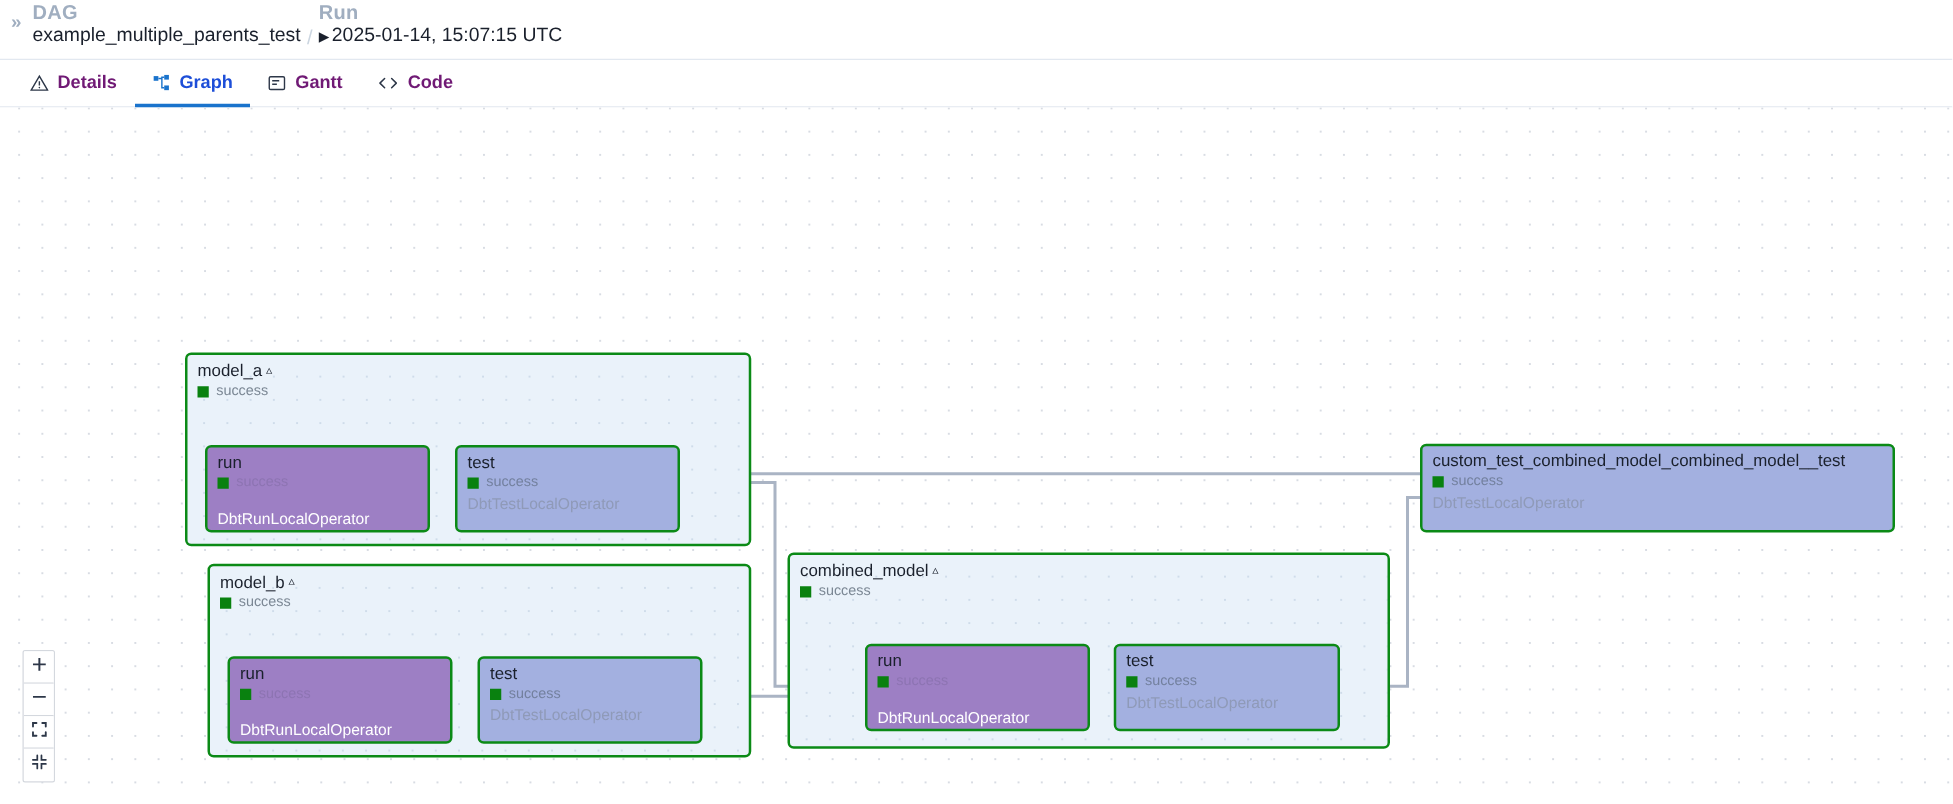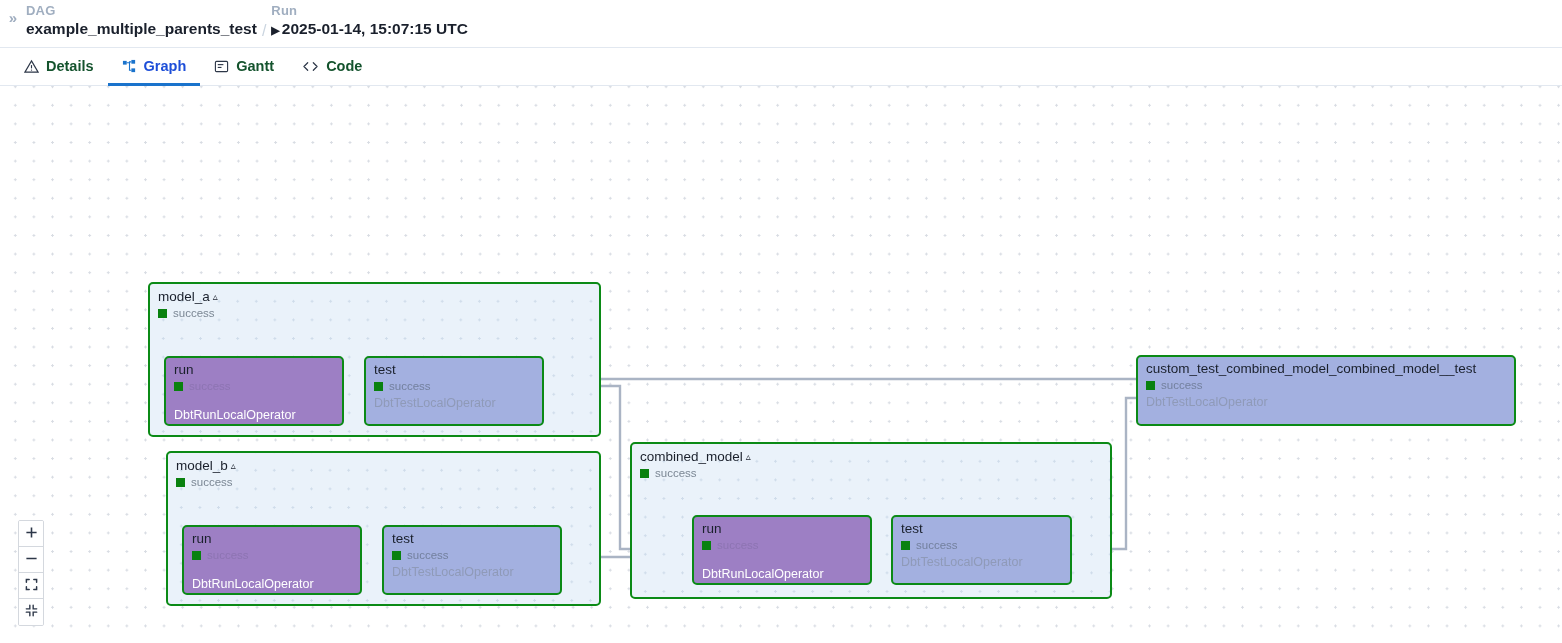--- a/index.html
+++ b/index.html
@@ -28,30 +28,30 @@
     font-size: 15px;
     font-weight: bold;
     line-height: 20px;
     padding-top: 4px;
     cursor: pointer;
     user-select: none;
   }
   .crumbs { display: flex; align-items: flex-start; }
   .crumb-block { display: flex; flex-direction: column; }
   .crumb-kicker {
-    font-size: 13px;
+    font-size: 16px;
     color: #a0aec0;
     font-weight: bold;
     line-height: 14px;
     letter-spacing: .2px;
   }
   .crumb-value {
     font-size: 15.5px;
     color: #1a202c;
-    font-weight: bold;
+    font-weight: normal;
     line-height: 21px;
     white-space: nowrap;
     cursor: pointer;
   }
   .crumb-sep {
     font-size: 16px;
     color: #cbd5e0;
     font-weight: normal;
     margin: 0 5px;
     align-self: flex-end;
@@ -73,21 +73,21 @@
     padding-left: 10px;
     background: #fff;
   }
   .tab {
     display: flex;
     align-items: center;
     gap: 7px;
     padding: 0 14px;
     font-size: 14.5px;
     font-weight: bold;
-    color: #14532d;
+    color: #701a75;
     cursor: pointer;
     border-bottom: 3px solid transparent;
     position: relative;
     top: 1px;
   }
   .tab.active { color: #1d4ed8; border-bottom-color: #1a73cc; }
   .tab svg { display: block; }
 
   
   .canvas {

